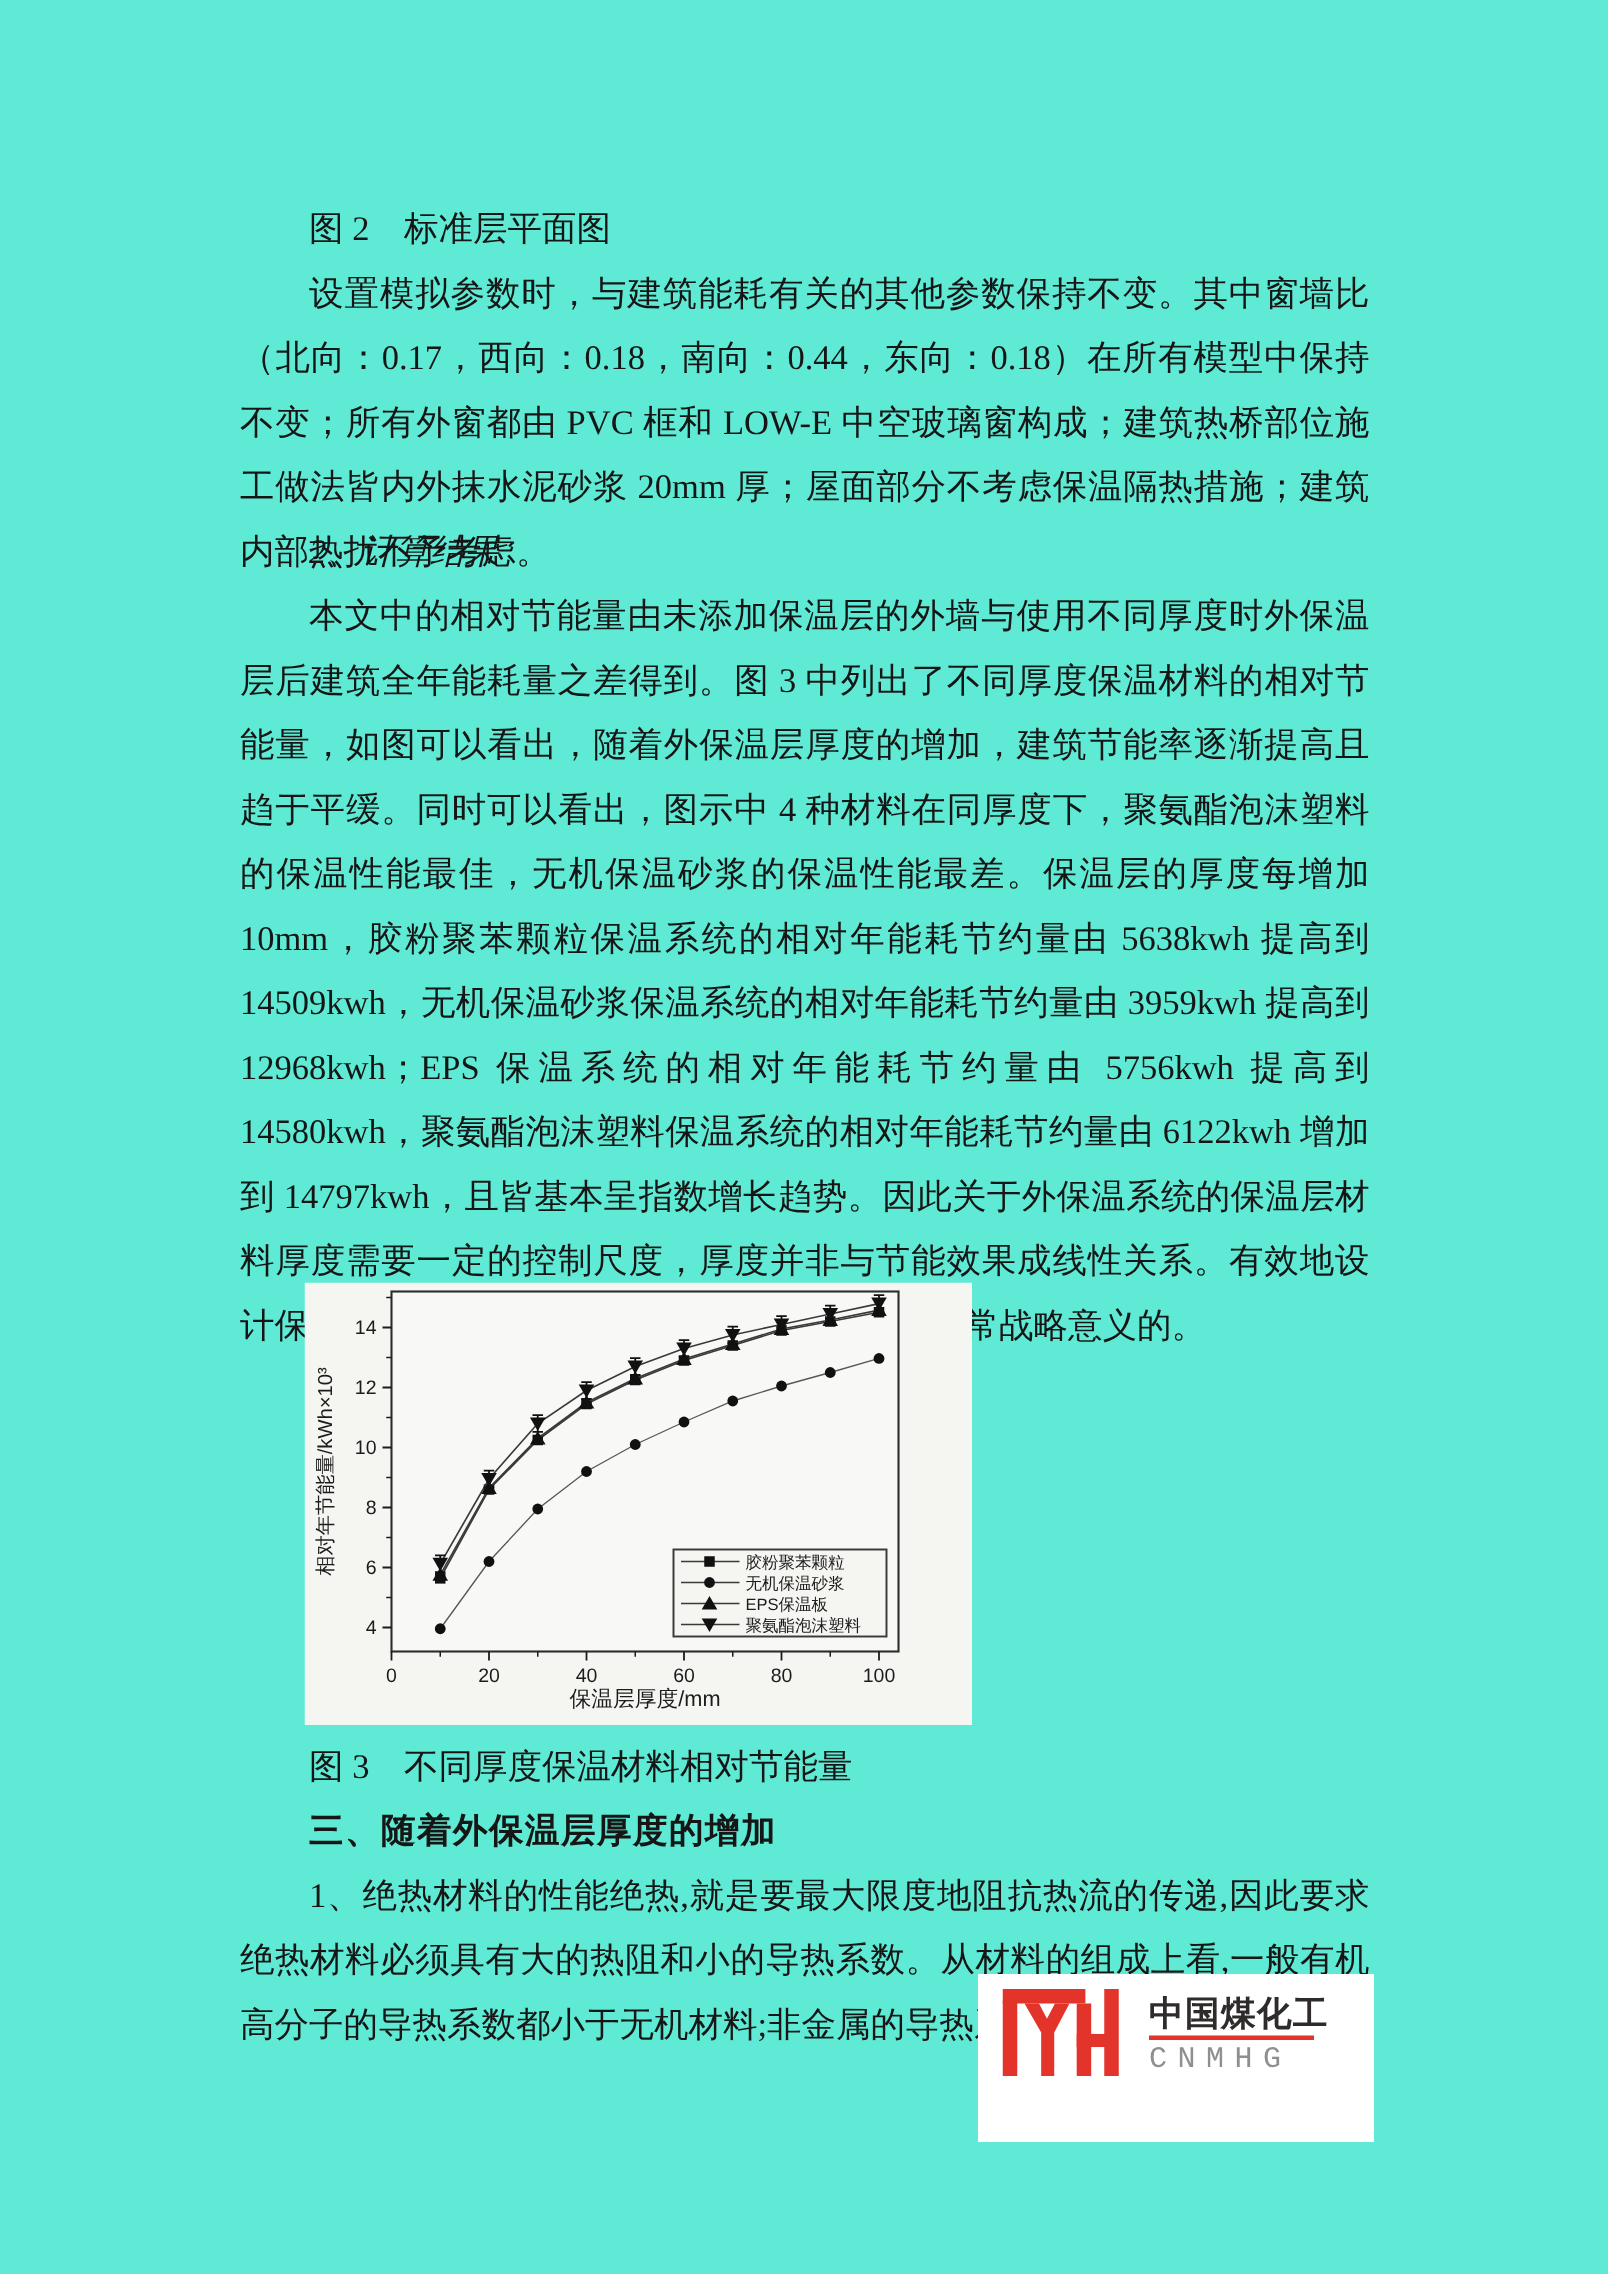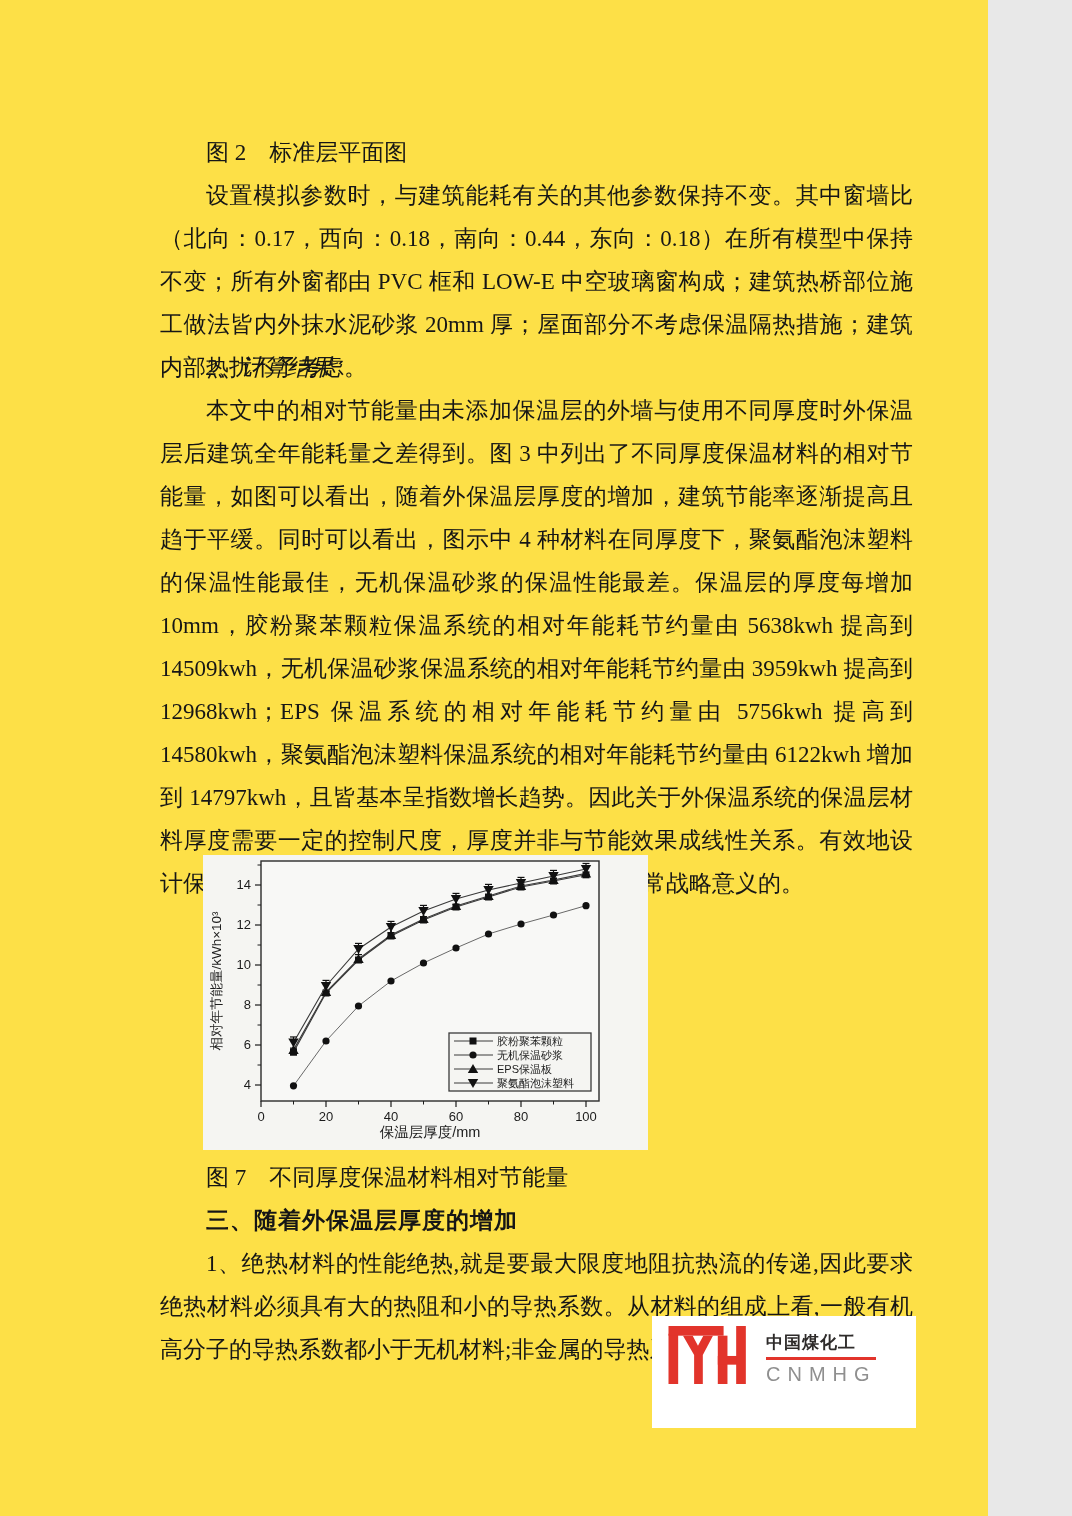--- a/index.html
+++ b/index.html
@@ -1,33 +1,33 @@
 <!DOCTYPE html>
 <html><head>
 <meta charset="utf-8">
 <style>
   html,body{margin:0;padding:0;background:#e8e8e8;}
-  .page{position:relative;width:988px;height:1516px;background:#fde047;overflow:hidden;
+  .page{position:relative;width:1072px;height:1516px;background:#5eead4;overflow:hidden;
         font-family:"Liberation Serif","DejaVu Serif",serif;color:#161616;}
   .content{position:absolute;left:160px;top:0;width:753px;}
   .blk{position:absolute;left:0;width:753px;margin:0;
        font-size:23px;line-height:43px;text-align:justify;text-justify:inter-ideograph;}
   .indent{text-indent:2em;}
   .leftal{text-align:left;}
   .sansh{font-family:"Liberation Sans","DejaVu Sans",sans-serif;font-weight:700;letter-spacing:1px;}
   .figure{position:absolute;left:43px;top:855px;width:445px;height:295px;}
   .figure svg{display:block;}
   .trail{position:absolute;left:713px;top:1333px;font-size:23px;line-height:26px;color:#161616;}
   .logo{position:absolute;left:652px;top:1316px;width:264px;height:112px;background:#ffffff;}
   .logo .mark{position:absolute;left:16px;top:10px;width:88px;height:58px;}
   .logo .right{position:absolute;left:114px;top:13px;}
   .logo .cn{font-family:"Liberation Sans","DejaVu Sans",sans-serif;font-weight:700;
-            font-size:17px;line-height:27px;color:#2e2b2a;letter-spacing:1px;white-space:nowrap;}
+            font-size:23px;line-height:27px;color:#2e2b2a;letter-spacing:1px;white-space:nowrap;}
   .logo .rule{width:110px;height:3px;background:#e2342b;margin-top:1px;}
-  .logo .en{font-family:Liberation Sans, sans-serif;font-size:20px;line-height:24px;
+  .logo .en{font-family:Liberation Mono, monospace;font-size:20px;line-height:24px;
             color:#8f8f8f;letter-spacing:7px;margin-top:2px;}
 </style>
 </head>
 <body>
 
 <div class="page">
   <div class="content">
 
     <p class="blk indent leftal" style="top:131px;">图 2　标准层平面图</p>
 
@@ -161,21 +161,21 @@
           <text x="294" y="204" fill="#1c1c1c" font-family="&quot;Liberation Sans&quot;,&quot;DejaVu Sans&quot;,sans-serif" font-size="11" text-anchor="start">无机保温砂浆</text>
           <line x1="251" x2="290" y1="214" y2="214" stroke="#3a3a3a" stroke-width="1"></line>
           <polygon points="270,209 264.8,218 275.2,218" fill="#111"></polygon>
           <text x="294" y="218" fill="#1c1c1c" font-family="&quot;Liberation Sans&quot;,&quot;DejaVu Sans&quot;,sans-serif" font-size="11" text-anchor="start">EPS保温板</text>
           <line x1="251" x2="290" y1="228" y2="228" stroke="#3a3a3a" stroke-width="1"></line>
           <polygon points="270,233 264.8,224 275.2,224" fill="#111"></polygon>
           <text x="294" y="232" fill="#1c1c1c" font-family="&quot;Liberation Sans&quot;,&quot;DejaVu Sans&quot;,sans-serif" font-size="11" text-anchor="start">聚氨酯泡沫塑料</text>
         </svg>
     </div>
 
-    <p class="blk indent leftal" style="top:1156px;">图 7　不同厚度保温材料相对节能量</p>
+    <p class="blk indent leftal" style="top:1156px;">图 3　不同厚度保温材料相对节能量</p>
 
     <p class="blk indent leftal sansh" style="top:1199px;">三、随着外保温层厚度的增加</p>
 
     <p class="blk indent" style="top:1242px;">1、绝热材料的性能绝热,就是要最大限度地阻抗热流的传递,因此要求绝热材料必须具有大的热阻和小的导热系数。从材料的组成上看,一般有机高分子的导热系数都小于无机材料;非金属的导热系数小于金属</p>
   </div>
 
   <span class="trail">热系</span>
 
   <div class="logo">
     <svg class="mark" viewBox="0 0 90 60" xmlns="http://www.w3.org/2000/svg">

